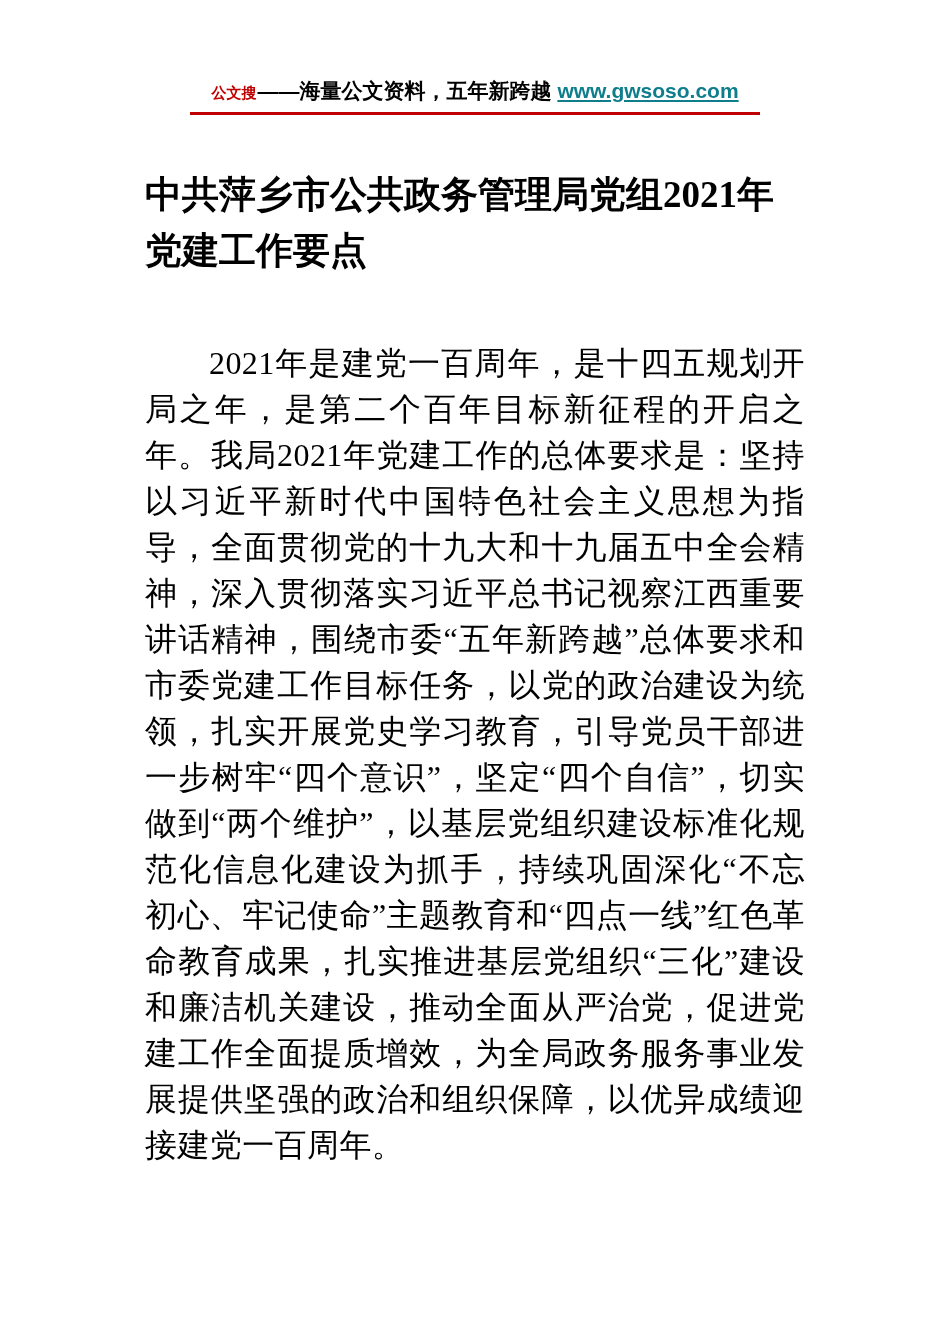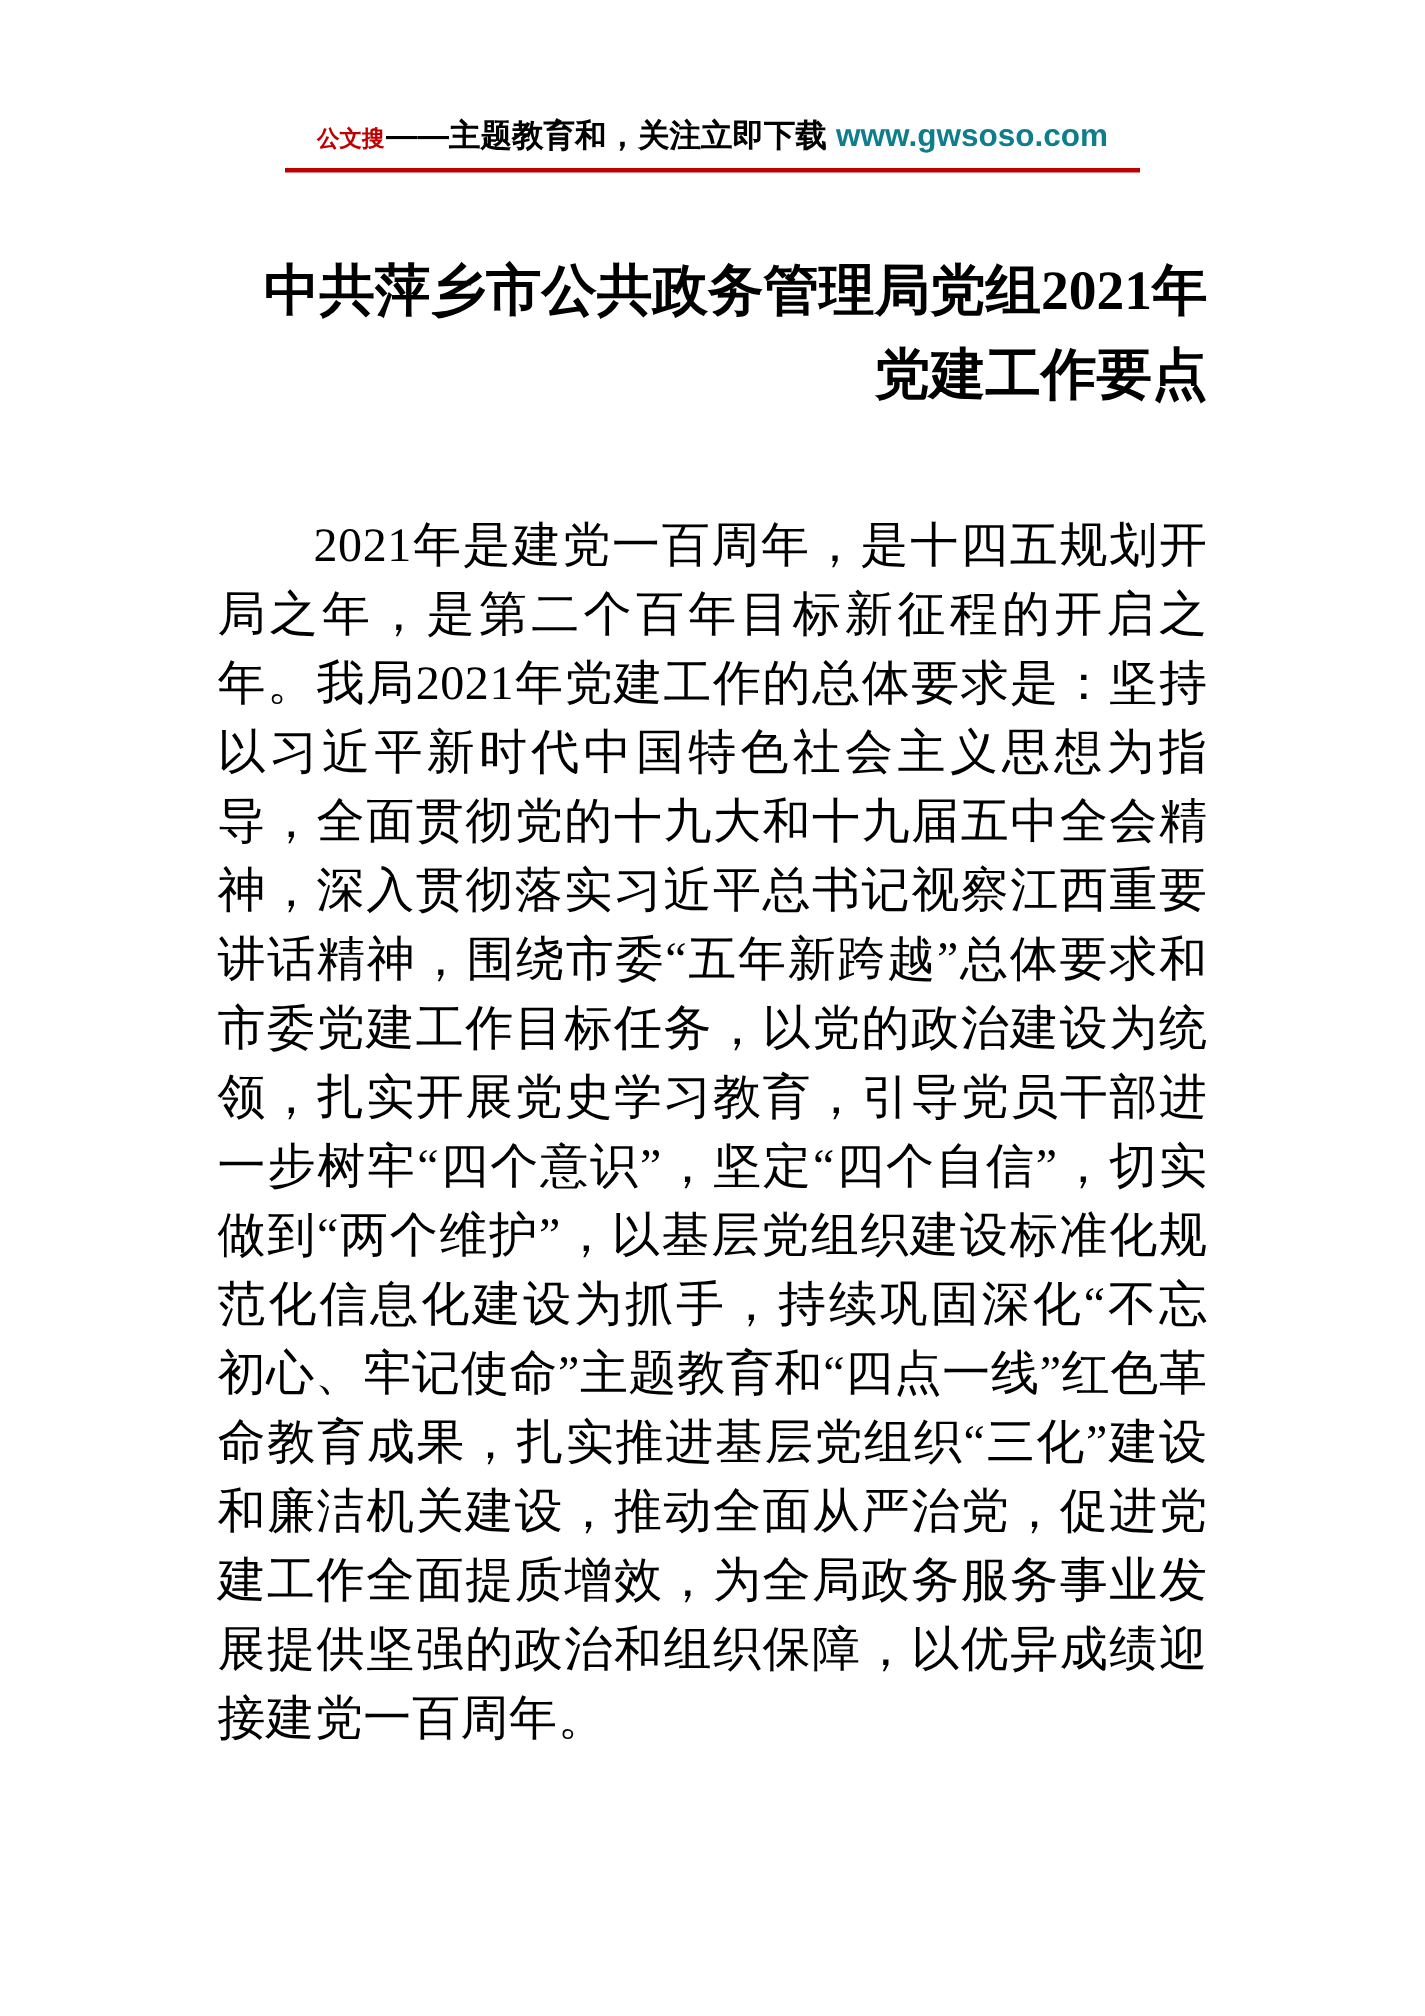--- a/index.html
+++ b/index.html
@@ -28,34 +28,35 @@
   .brand {
     color: var(--accent, #c00000);
     font-size: 15px;
     margin-right: 1px;
   }
   .tagline {
     color: #000000;
   }
   .site-link {
     color: var(--link, #0e7d8c);
+    text-decoration: underline;
     cursor: pointer;
     margin-left: 6px;
   }
   .header-rule {
     width: 570px;
     height: 3px;
     background: var(--accent, #c00000);
     margin: 9px auto 0 auto;
   }
   .title {
     margin: 52px 0 0 0;
     font-size: 37px;
     font-weight: bold;
-    text-align: right;
+    text-align: left;
     line-height: 1.5;
     font-family: "Liberation Serif", "DejaVu Serif", serif;
   }
   .body-text {
     margin-top: 62px;
   }
   .para {
     margin: 0;
     font-size: 32px;
     line-height: 46px;
@@ -71,21 +72,21 @@
     text-indent: 2em;
     font-family: "Liberation Sans", "DejaVu Sans", sans-serif;
   }
 </style>
 </head>
 <body>
 
 <div class="page">
 
   <div class="header">
-    <span class="brand">公文搜</span><span class="tagline">——主题教育和，关注立即下载</span><a class="site-link">www.gwsoso.com</a>
+    <span class="brand">公文搜</span><span class="tagline">——海量公文资料，五年新跨越</span><a class="site-link">www.gwsoso.com</a>
   </div>
 
   <div class="header-rule"></div>
 
   <h1 class="title">中共萍乡市公共政务管理局党组2021年党建工作要点</h1>
 
   <div class="body-text">
     <p class="para">2021年是建党一百周年，是十四五规划开局之年，是第二个百年目标新征程的开启之年。我局2021年党建工作的总体要求是：坚持以习近平新时代中国特色社会主义思想为指导，全面贯彻党的十九大和十九届五中全会精神，深入贯彻落实习近平总书记视察江西重要讲话精神，围绕市委“五年新跨越”总体要求和市委党建工作目标任务，以党的政治建设为统领，扎实开展党史学习教育，引导党员干部进一步树牢“四个意识”，坚定“四个自信”，切实做到“两个维护”，以基层党组织建设标准化规范化信息化建设为抓手，持续巩固深化“不忘初心、牢记使命”主题教育和“四点一线”红色革命教育成果，扎实推进基层党组织“三化”建设和廉洁机关建设，推动全面从严治党，促进党建工作全面提质增效，为全局政务服务事业发展提供坚强的政治和组织保障，以优异成绩迎接建党一百周年。</p>
   </div>
 

